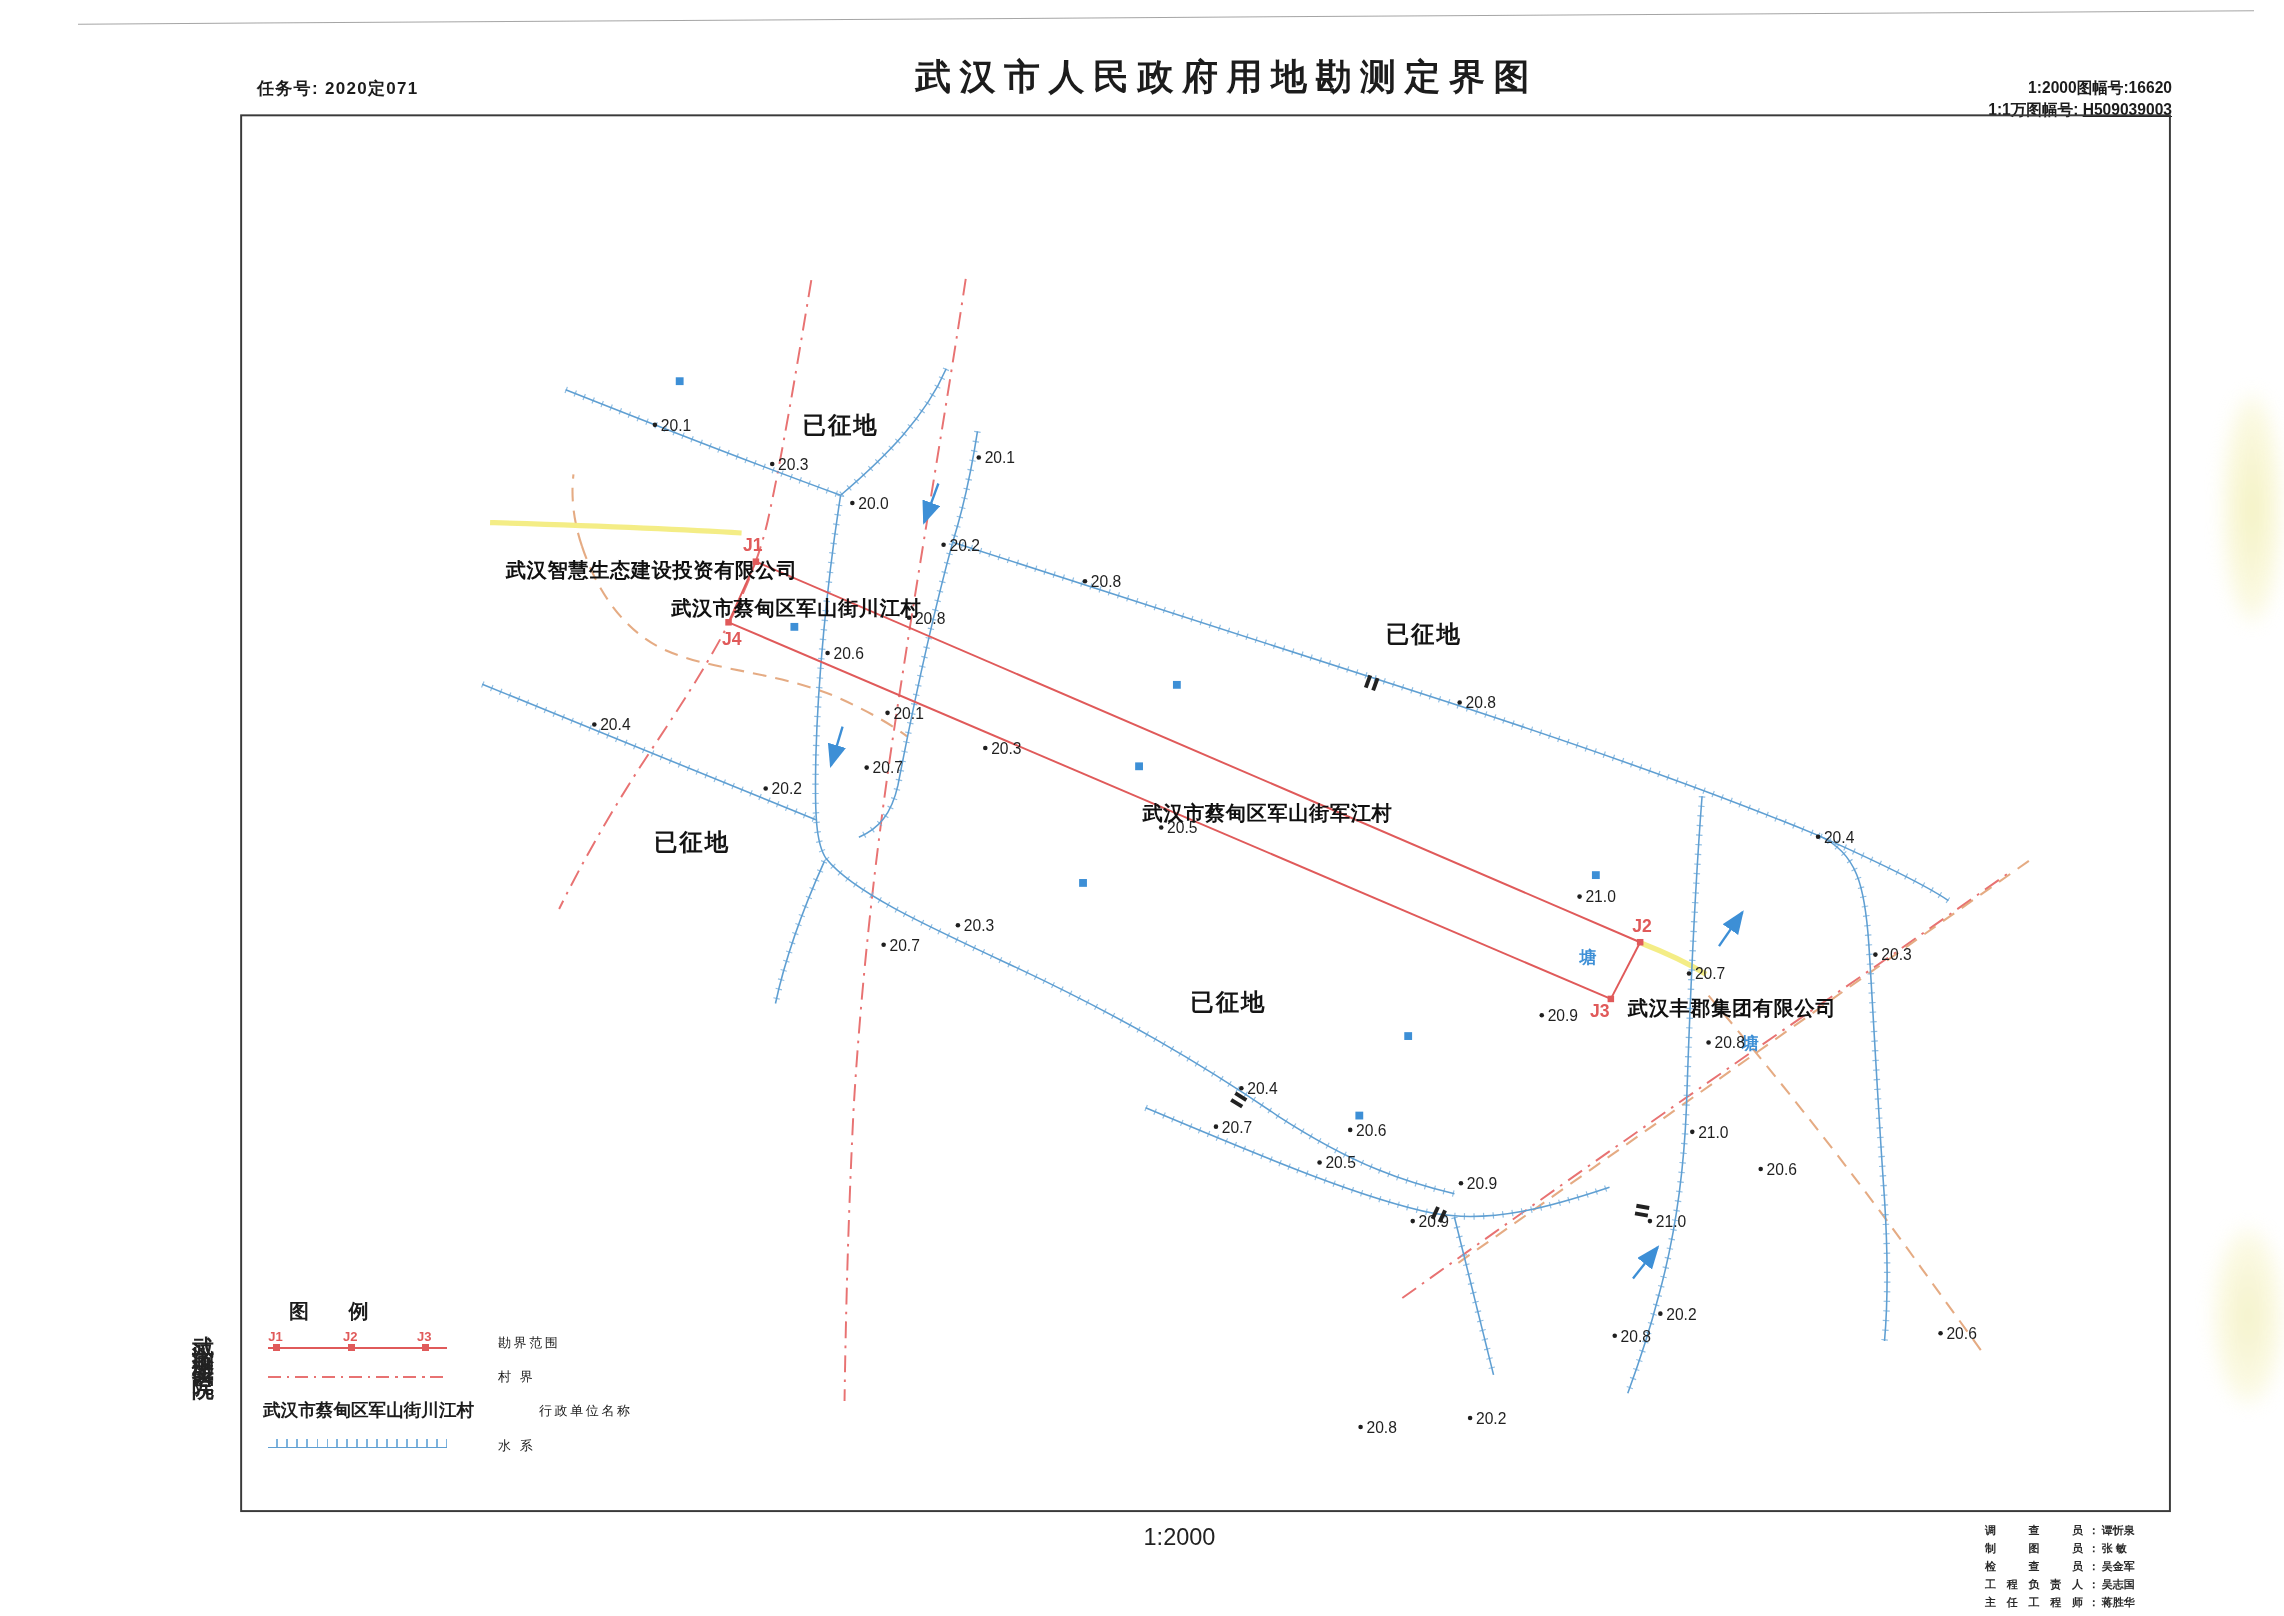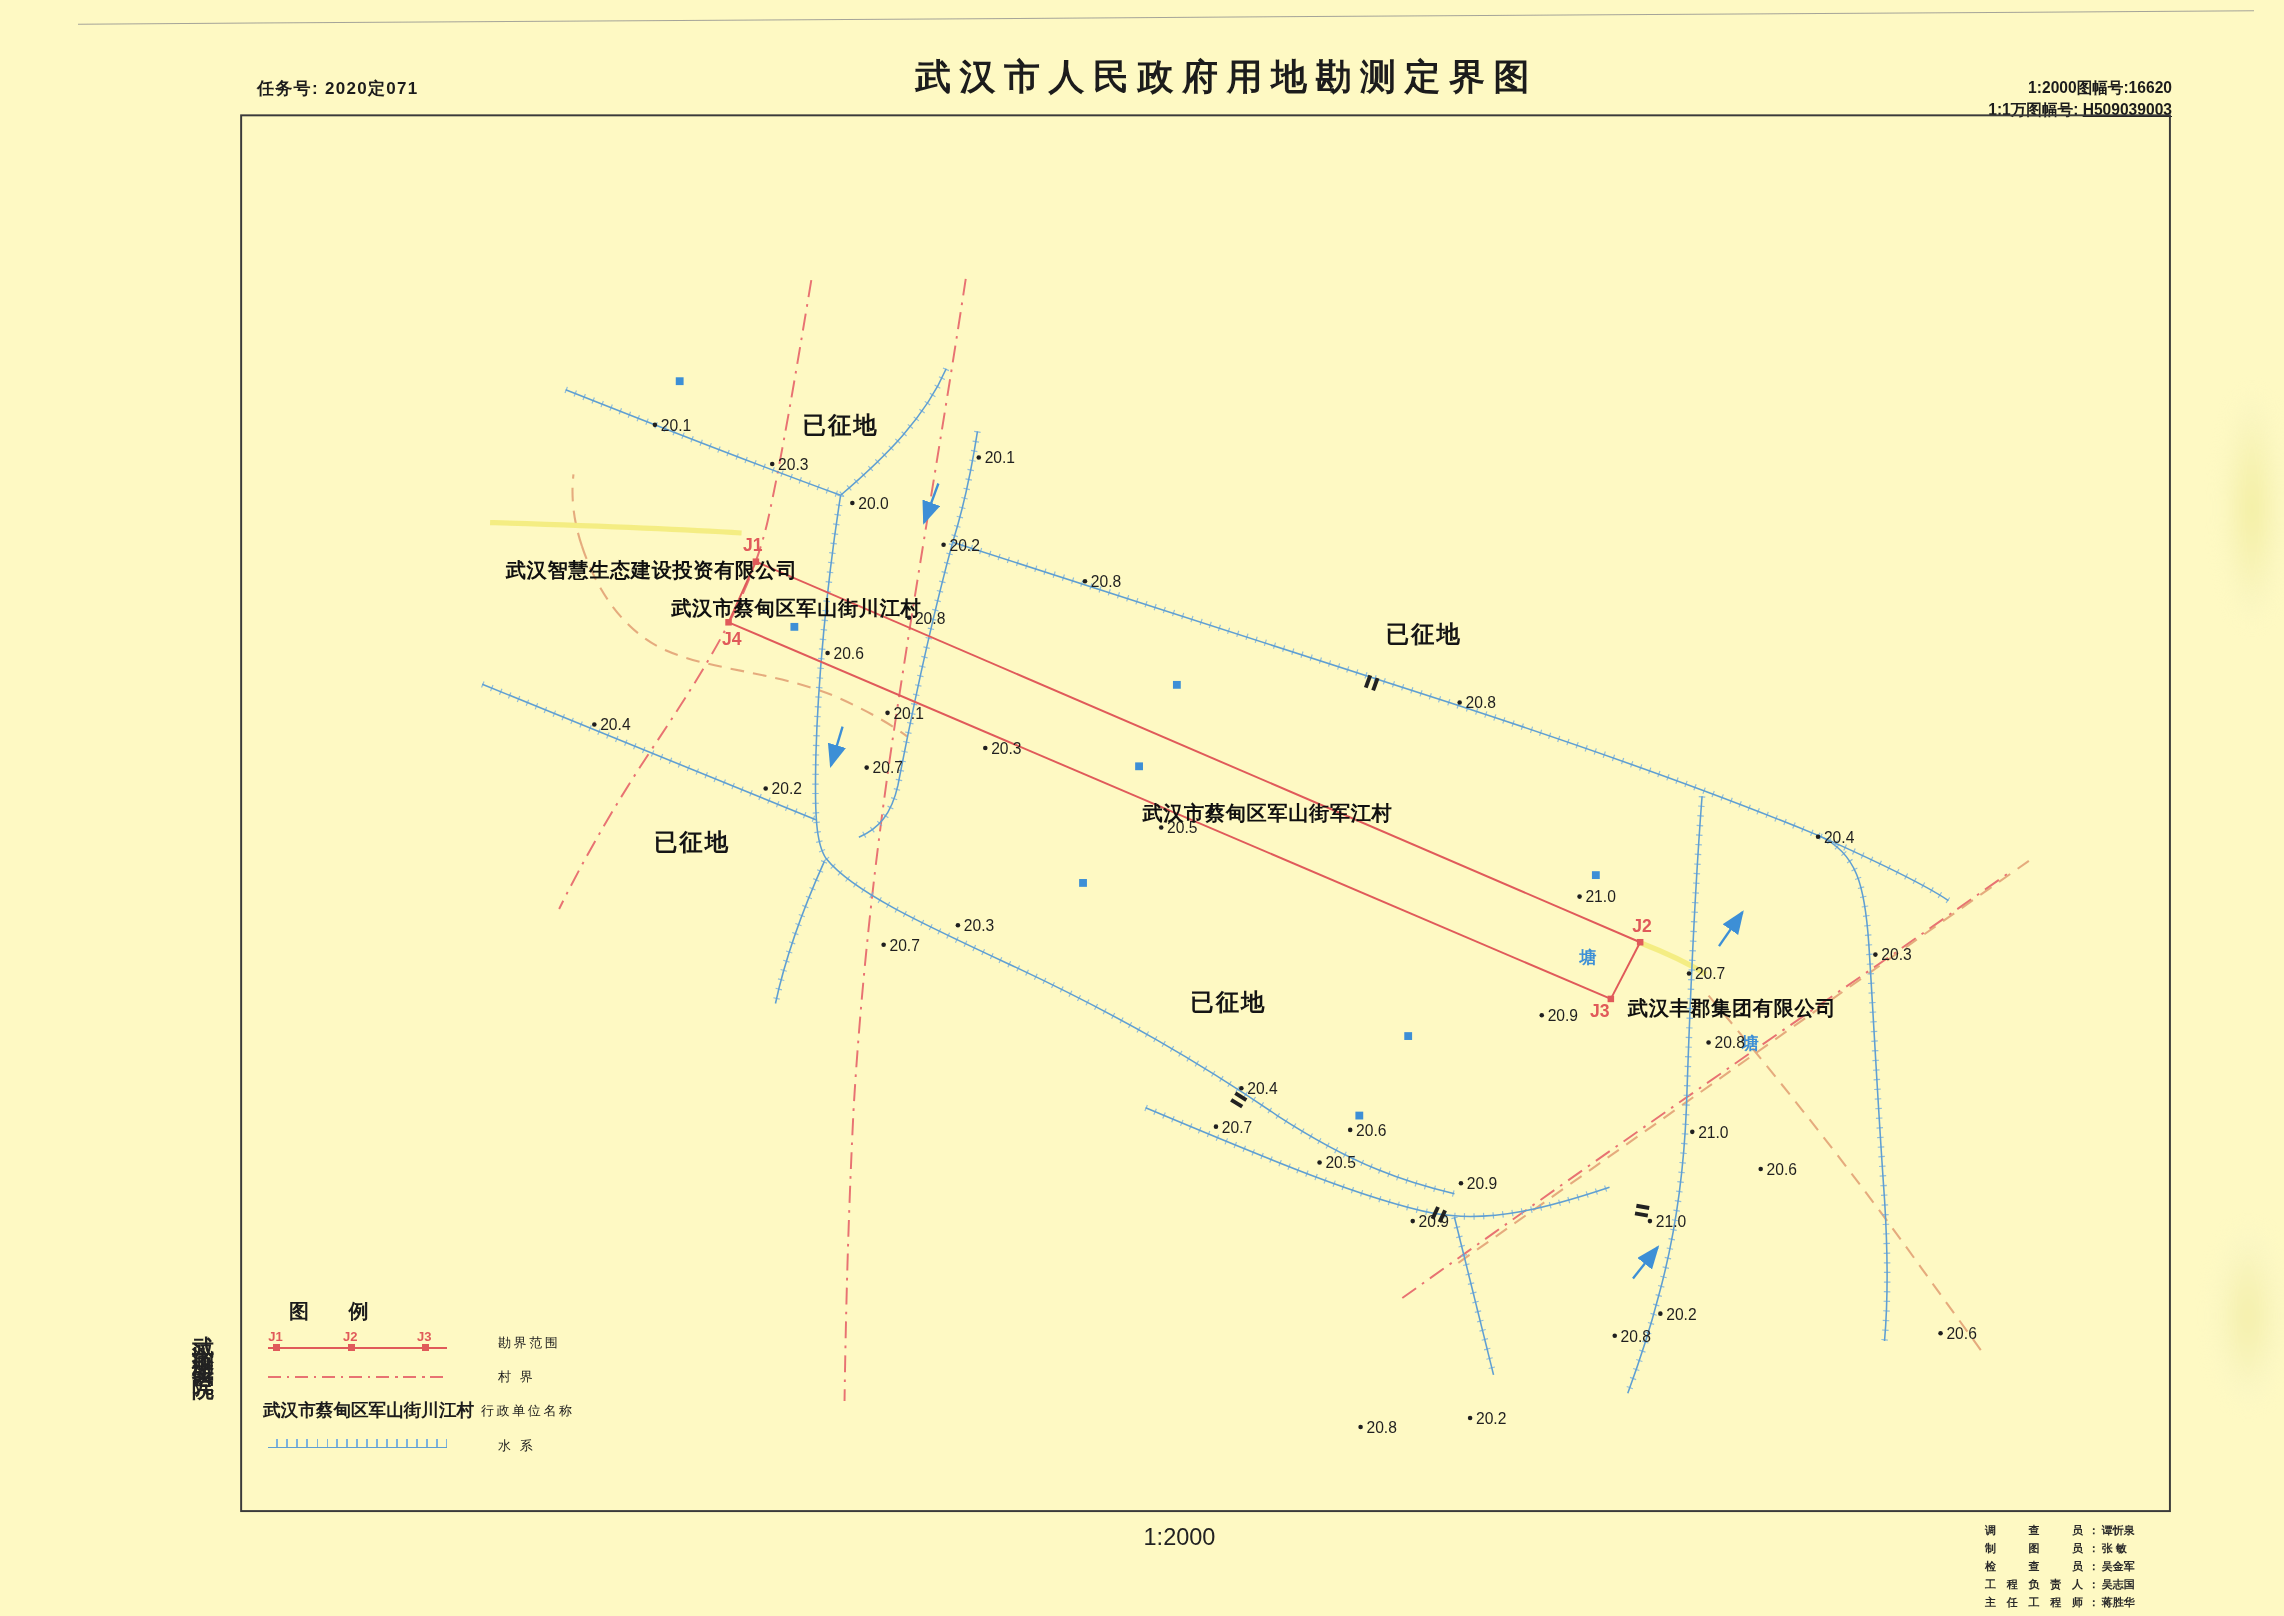--- a/index.html
+++ b/index.html
@@ -1,17 +1,17 @@
 <!DOCTYPE html>
 <html style="--ink: #1c1c1c; --water: #5f9fd2; --water_tick: #7db3de; --boundary_red: #e05a5a; --village_red: #e87272; --road_tan: #e2a276; --road_yellow: #f3ec7f; --marker_blue: #3d8fd6;font-size:10.4px"><head>
 <meta charset="utf-8">
 <style>
   html,body{margin:0;padding:0;background:#9a9a9a;}
   .sheet{
-    position:relative;width:2284px;height:1616px;background:#fef9c3;
+    position:relative;width:2284px;height:1616px;background:#ffffff;
     font-family:"Liberation Sans", sans-serif;color:var(--ink,#1c1c1c);
     overflow:hidden;
   }
   
   .task-no{position:absolute;left:257px;top:77px;font-size:17px;font-weight:bold;letter-spacing:1.3px;}
   .map-title{position:absolute;left:912px;top:53px;width:626px;text-align:right;
     font-size:36px;font-weight:bold;letter-spacing:8.5px;}
   .sheet-nos{position:absolute;right:112px;top:77px;text-align:right;font-size:15.6px;font-weight:bold;line-height:21.5px;}
   .sheet-nos .u{text-decoration:underline;}
   
@@ -305,21 +305,21 @@
       <div class="lg-sym">
         <div class="lg-dashdot"></div>
       </div>
       <div class="lg-label">村 界</div>
     </div>
 
     <div class="lg-row">
       <div class="lg-sym">
         <span class="lg-admin">武汉市蔡甸区军山街川江村</span>
       </div>
-      <div class="lg-label" style="margin-left:29px;">行政单位名称</div>
+      <div class="lg-label" style="margin-left:87px;">行政单位名称</div>
     </div>
 
     <div class="lg-row">
       <div class="lg-sym">
         <div class="lg-water"></div>
       </div>
       <div class="lg-label">水 系</div>
     </div>
   </div>
 

